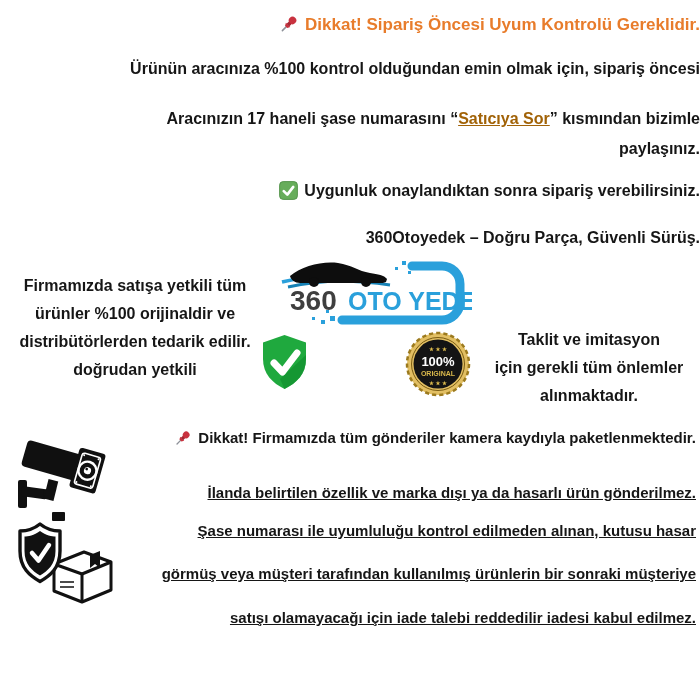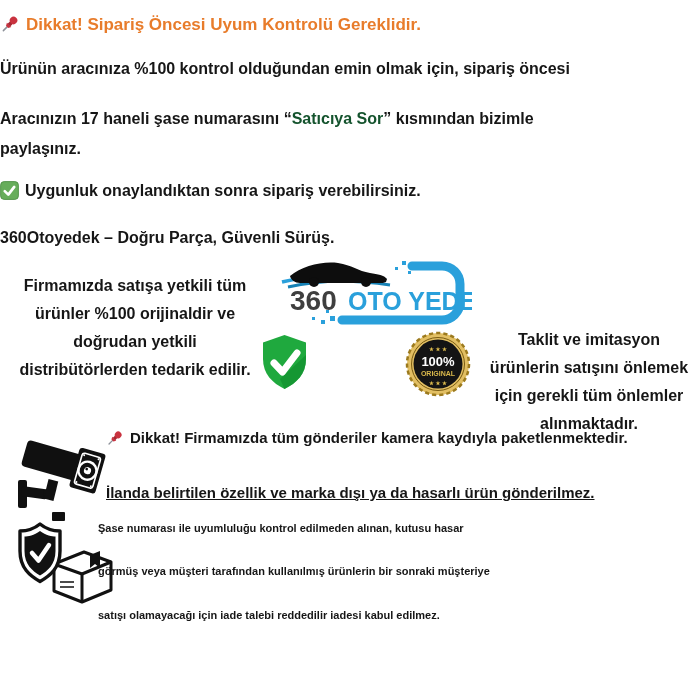--- a/index.html
+++ b/index.html
@@ -1,35 +1,35 @@
 <!DOCTYPE html>
 <html><head>
 <meta charset="utf-8">
 <style>
   html,body{margin:0;padding:0;}
   body{
     width:700px;height:700px;position:relative;overflow:hidden;
     background:#ffffff;color:#161616;
     font-family:"Liberation Sans",sans-serif;font-weight:bold;
   }
-  .cline{position:absolute;left:0;width:700px;text-align:left;white-space:nowrap;font-size:16px;}
+  .cline{position:absolute;left:0;width:700px;text-align:right;white-space:nowrap;font-size:16px;}
   .header{top:14px;font-size:17px;color:#E87C2B;}
   .intro1{top:60px;}
   .intro2{top:110px;}
   .intro3{top:140px;}
   .approval{top:181px;}
   .slogan{top:229px;}
-  .hl{color:#14532d;}
+  .hl{color:#a16207;text-decoration:underline;}
   .icon-inline{display:inline-block;vertical-align:-4px;margin-right:6px;}
   .col{position:absolute;text-align:center;font-size:16px;line-height:28px;}
   .col-left{left:0;top:272px;width:270px;}
   .col-right{left:478px;top:278px;width:222px;margin-top:48px;}
   .abs{position:absolute;}
-  .cam-line{position:absolute;left:106px;width:590px;text-align:left;white-space:nowrap;font-size:15px;}
-  .ret-line{position:absolute;left:98px;width:598px;text-align:left;white-space:nowrap;font-size:11px;}
+  .cam-line{position:absolute;left:106px;width:590px;text-align:right;white-space:nowrap;font-size:15px;}
+  .ret-line{position:absolute;left:98px;width:598px;text-align:right;white-space:nowrap;font-size:15px;text-decoration:underline;}
   svg text{font-family:"Liberation Sans",sans-serif;font-weight:bold;}
 </style>
 </head>
 <body>
 
 <div class="cline header">
   <span class="icon-inline">
     <svg width="20" height="20" viewBox="0 0 32 32">
       <g transform="rotate(45 16 16)">
         <line x1="16" y1="22" x2="16" y2="31" stroke="#8d9199" stroke-width="2.4" stroke-linecap="round"></line>
@@ -54,27 +54,26 @@
       <path d="M8 17 l6 6 L24 10" fill="none" stroke="#ffffff" stroke-width="4.5" stroke-linecap="round" stroke-linejoin="round"></path>
     </svg>
   </span><span>Uygunluk onaylandıktan sonra sipariş verebilirsiniz.</span>
 </div>
 
 <div class="cline slogan">360Otoyedek – Doğru Parça, Güvenli Sürüş.</div>
 
 <div class="col col-left">
   <div>Firmamızda satışa yetkili tüm</div>
   <div>ürünler %100 orijinaldir ve</div>
+  <div>distribütörlerden tedarik edilir.</div>
   <div>doğrudan yetkili</div>
-  <div>distribütörlerden tedarik edilir.</div>
 </div>
 
 <div class="col col-right">
   <div>Taklit ve imitasyon</div>
-  <div>ürünlerin satışını önlemek</div>
   <div>için gerekli tüm önlemler</div>
   <div>alınmaktadır.</div>
 </div>
 
 <div class="abs" style="left:264px;top:258px;width:208px;height:74px;">
   <svg width="208" height="74" viewBox="0 0 208 74">
 
     <path d="M148 8 h30 a18 18 0 0 1 18 18 v18 a18 18 0 0 1 -18 18 H78" fill="none" stroke="#2AA0DB" stroke-width="9" stroke-linecap="round"></path>
 
     <g fill="#2AA0DB">

